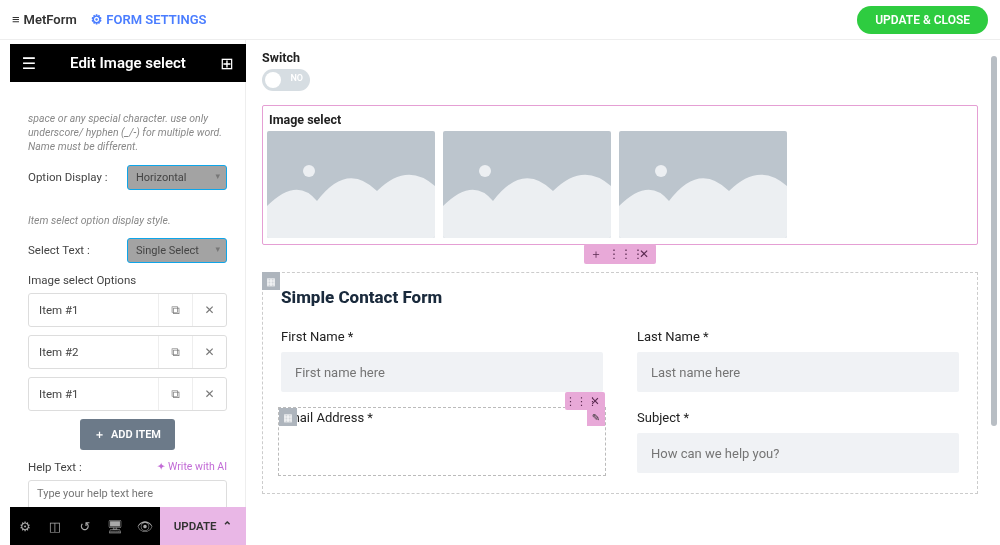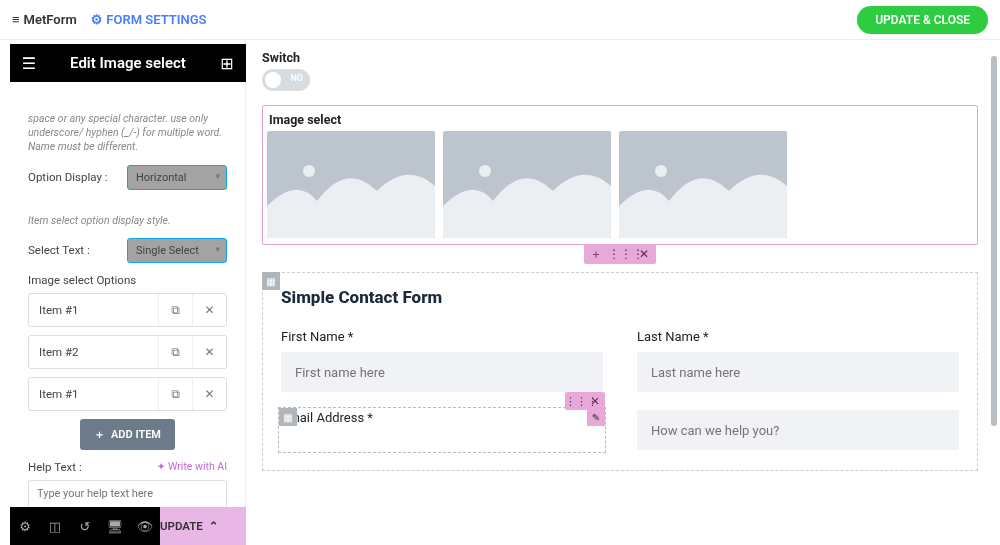--- a/index.html
+++ b/index.html
@@ -28,21 +28,21 @@
 .section-label { font-size: 11.5px; color: #444; margin: 10px 0 6px; }
 .opt-item { display: flex; align-items: center; border: 1px solid #ddd; border-radius: 3px; height: 34px; margin-bottom: 8px; }
 .opt-label { flex: 1; padding: 0 10px; font-size: 11.5px; color: #444; cursor: pointer; }
 .opt-ico { width: 34px; display: flex; align-items: center; justify-content: center; border-left: 1px solid #eee; height: 100%; color: #777; cursor: pointer; font-size: 12px; }
 .add-item { display: flex; align-items: center; gap: 6px; margin: 4px auto 10px; background: #6c7a89; color: #fff; font-size: 11px; font-weight: 600; border: none; padding: 8px 14px; border-radius: 3px; cursor: pointer; }
 .helptext-row { display: flex; justify-content: space-between; }
 .write-ai { font-size: 10.5px; color: #c26bd6; cursor: pointer; }
 .help-textarea { width: 100%; height: 48px; border: 1px solid #ddd; border-radius: 3px; padding: 6px 28px 6px 8px; font-size: 11px; color: #888; margin-top: 6px; resize: none; }
 .panel-footer { height: 38px; background: #000; display: flex; align-items: center; margin-left: 10px; width: 236px; }
 .footer-ico { width: 30px; height: 100%; display: flex; align-items: center; justify-content: center; color: #aaa; cursor: pointer; font-size: 13px; }
-.footer-update { flex: 1; background: #e9b7e6; color: #333; font-size: 11.5px; font-weight: 600; height: 100%; display: flex; align-items: center; justify-content: flex-start; gap: 6px; cursor: pointer; }
+.footer-update { flex: 1; background: #e9b7e6; color: #333; font-size: 11.5px; font-weight: 600; height: 100%; display: flex; align-items: center; justify-content: center; gap: 6px; cursor: pointer; }
 
 
 .canvas-wrap { flex: 1; position: relative; overflow-y: auto; }
 .canvas { padding: 10px 22px 0 16px; }
 .sw-label { font-size: 12.5px; font-weight: 700; color: #222; }
 .switch-pill { margin-top: 4px; width: 48px; height: 22px; background: #d6dde2; border-radius: 11px; position: relative; }
 .switch-pill::before { content: ""; position: absolute; left: 3px; top: 3px; width: 16px; height: 16px; background: #fff; border-radius: 50%; }
 .switch-pill .no { position: absolute; right: 7px; top: 4px; font-size: 9px; color: #fff; font-weight: 600; }
 .img-select-block { border: 1px solid #e59fd4; border-radius: 2px; margin-top: 14px; padding: 4px 4px 6px; }
 .img-select-title { font-size: 12.5px; font-weight: 700; color: #222; padding: 2px 0 4px 2px; }
@@ -208,20 +208,21 @@
             <div class="corner-badge" style="left:-2px;top:-2px;">▦</div>
             <div class="email-ctrl">
               <span>⋮⋮⋮</span>
               <span>✕</span>
             </div>
             <div class="edit-badge">✎</div>
             <label class="field-label">Email Address *</label>
           </div>
 
           <div class="field">
+            <label class="field-label">Subject *</label>
             <input class="field-input" placeholder="How can we help you?" style="">
           </div>
 
         </div>
       </div>
 
     </div>
   </div>
 
   <div class="scrollbar">

